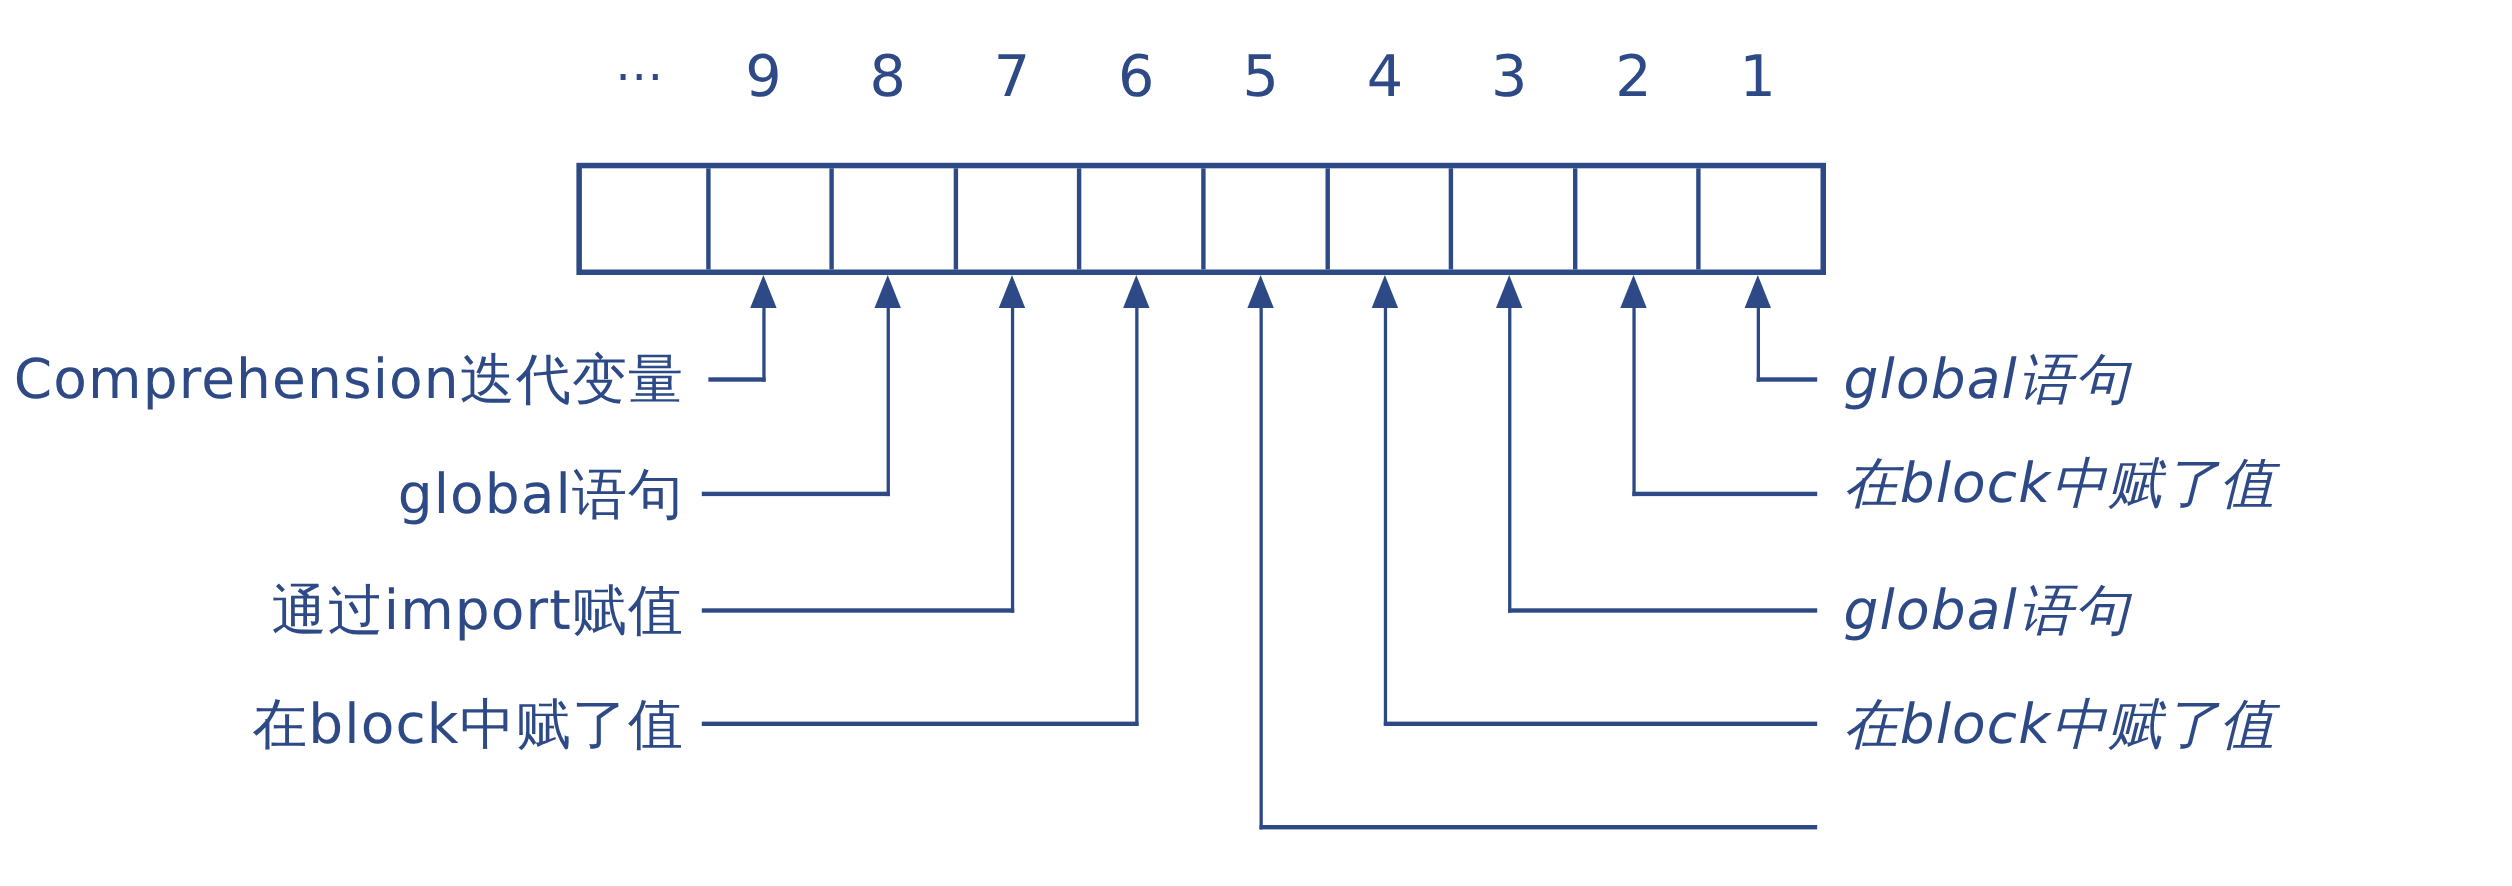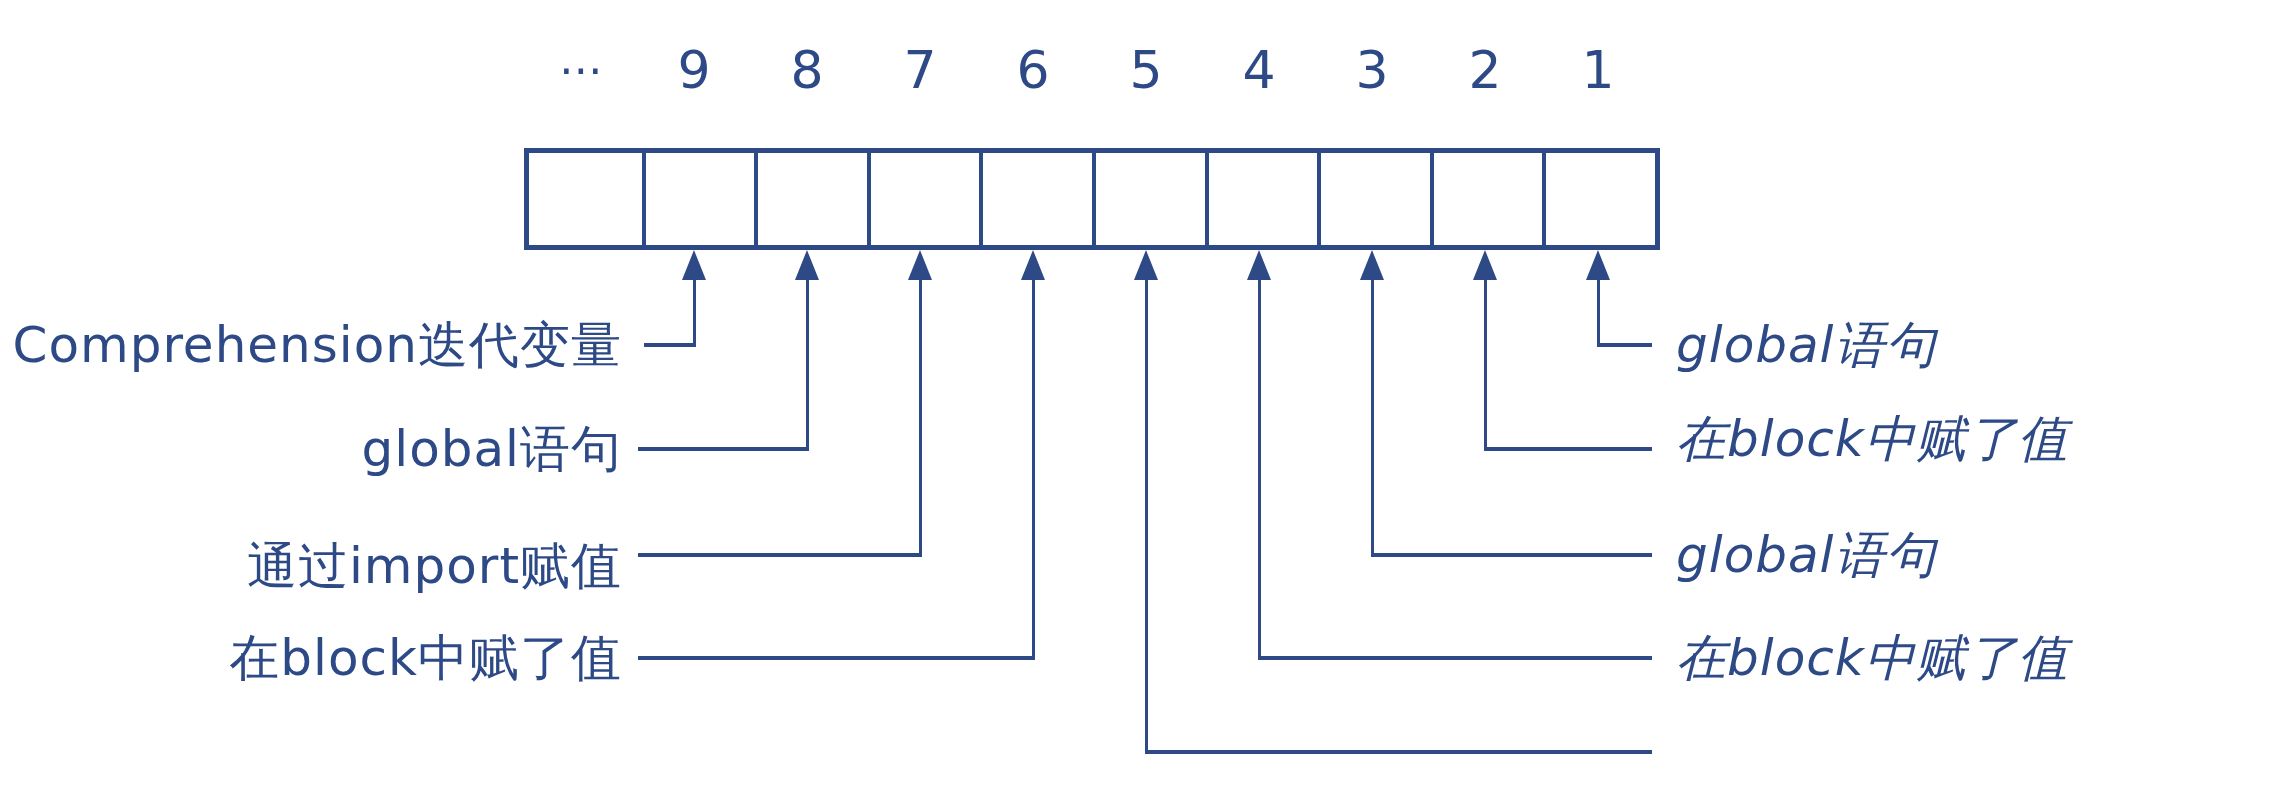--- a/index.html
+++ b/index.html
@@ -113,21 +113,21 @@
   <div class="hline" style="left:638px;top:656px;width:397px"></div>
 
   <div class="hline" style="left:1597px;top:343px;width:55px"></div>
   <div class="hline" style="left:1484px;top:447px;width:168px"></div>
   <div class="hline" style="left:1371px;top:553px;width:281px"></div>
   <div class="hline" style="left:1258px;top:656px;width:394px"></div>
   <div class="hline" style="left:1145px;top:750px;width:507px"></div>
 
   <div class="lbl lbl-l" style="top:309px">Comprehension迭代变量</div>
   <div class="lbl lbl-l" style="top:413px">global语句</div>
-  <div class="lbl lbl-l" style="top:530px">通过import赋值</div>
+  <div class="lbl lbl-l" style="top:519px">通过import赋值</div>
   <div class="lbl lbl-l" style="top:622px">在block中赋了值</div>
 
   <div class="lbl lbl-r" style="top:309px">global语句</div>
   <div class="lbl lbl-r" style="top:403px">在block中赋了值</div>
   <div class="lbl lbl-r" style="top:519px">global语句</div>
   <div class="lbl lbl-r" style="top:622px">在block中赋了值</div>
 
 </div>
 
 </body></html>

